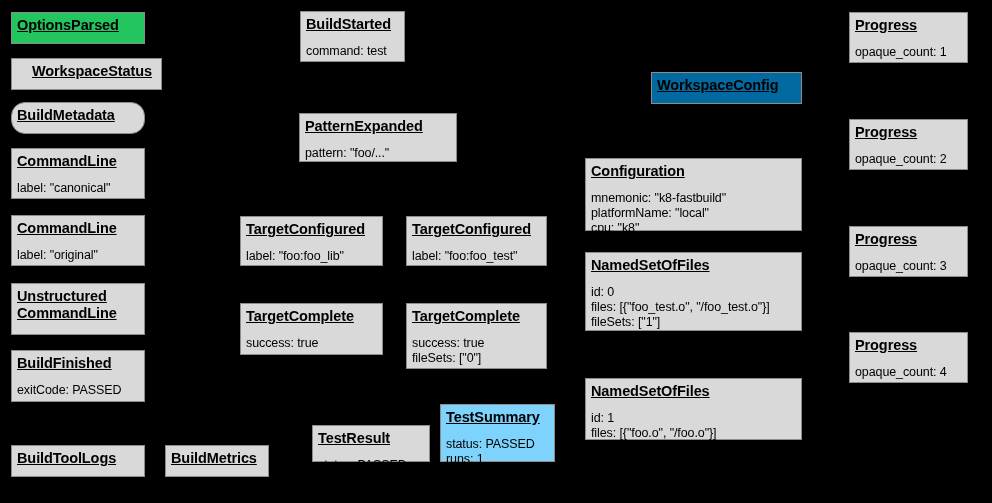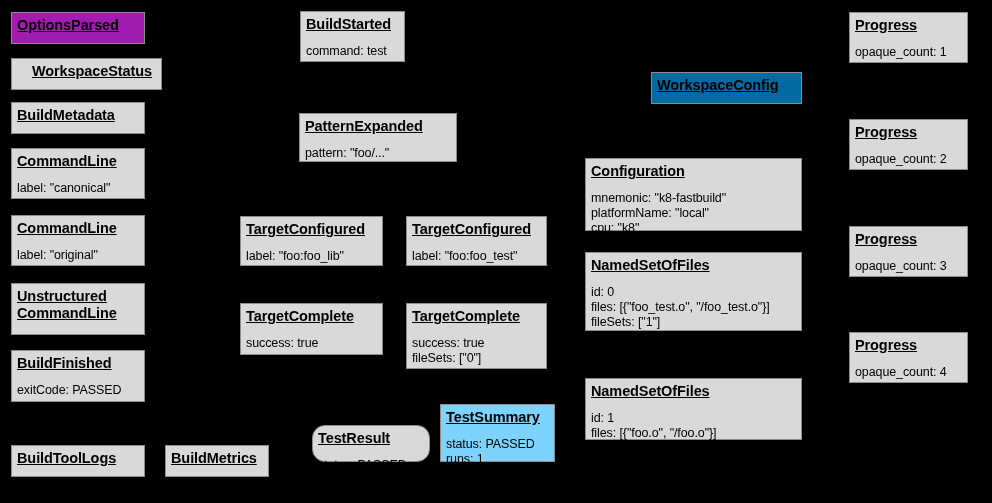--- a/index.html
+++ b/index.html
@@ -37,27 +37,27 @@
     white-space: pre-line;
     letter-spacing: -0.1px;
     margin-top: 11px;
   }
   .node-fields:empty { display: none; }
 </style>
 </head>
 <body>
 
 <div id="canvas" style="background: rgb(0, 0, 0);">
-    <div class="node" style="left: 11px; top: 12px; width: 134px; height: 32px; background: #a21caf; border-color: rgb(140, 140, 140); color: rgb(0, 0, 0);">
+    <div class="node" style="left: 11px; top: 12px; width: 134px; height: 32px; background: #22c55e; border-color: rgb(140, 140, 140); color: rgb(0, 0, 0);">
       <div class="node-title">OptionsParsed</div>
     </div>
     <div class="node" style="left: 11px; top: 58px; width: 151px; height: 32px; background: rgb(217, 217, 217); border-color: rgb(140, 140, 140); color: rgb(0, 0, 0); padding-left: 20px;">
       <div class="node-title">WorkspaceStatus</div>
     </div>
-    <div class="node" style="left: 11px; top: 102px; width: 134px; height: 32px; background: rgb(217, 217, 217); border-color: rgb(140, 140, 140); color: rgb(0, 0, 0);">
+    <div class="node" style="left: 11px; top: 102px; width: 134px; height: 32px; background: rgb(217, 217, 217); border-color: rgb(140, 140, 140); color: rgb(0, 0, 0); border-radius: 14px;">
       <div class="node-title">BuildMetadata</div>
     </div>
     <div class="node" style="left: 11px; top: 148px; width: 134px; height: 51px; background: rgb(217, 217, 217); border-color: rgb(140, 140, 140); color: rgb(0, 0, 0);">
       <div class="node-title">CommandLine</div>
       <div class="node-fields">label: "canonical"</div>
     </div>
     <div class="node" style="left: 11px; top: 215px; width: 134px; height: 51px; background: rgb(217, 217, 217); border-color: rgb(140, 140, 140); color: rgb(0, 0, 0);">
       <div class="node-title">CommandLine</div>
       <div class="node-fields">label: "original"</div>
     </div>
@@ -93,21 +93,21 @@
     </div>
     <div class="node" style="left: 240px; top: 303px; width: 143px; height: 52px; background: rgb(217, 217, 217); border-color: rgb(140, 140, 140); color: rgb(0, 0, 0);">
       <div class="node-title">TargetComplete</div>
       <div class="node-fields">success: true</div>
     </div>
     <div class="node" style="left: 406px; top: 303px; width: 141px; height: 66px; background: rgb(217, 217, 217); border-color: rgb(140, 140, 140); color: rgb(0, 0, 0);">
       <div class="node-title">TargetComplete</div>
       <div class="node-fields">success: true
 fileSets: ["0"]</div>
     </div>
-    <div class="node" style="left: 312px; top: 425px; width: 118px; height: 37px; background: rgb(217, 217, 217); border-color: rgb(140, 140, 140); color: rgb(0, 0, 0); border-radius: 13px;">
+    <div class="node" style="left: 312px; top: 425px; width: 118px; height: 37px; background: rgb(217, 217, 217); border-color: rgb(140, 140, 140); color: rgb(0, 0, 0);">
       <div class="node-title">TestResult</div>
       <div class="node-fields">status: PASSED</div>
     </div>
     <div class="node" style="left: 440px; top: 404px; width: 115px; height: 58px; background: #7dd3fc; border-color: rgb(140, 140, 140); color: rgb(0, 0, 0);">
       <div class="node-title">TestSummary</div>
       <div class="node-fields">status: PASSED
 runs: 1</div>
     </div>
     <div class="node" style="left: 651px; top: 72px; width: 151px; height: 32px; background: #0369a1; border-color: rgb(140, 140, 140); color: rgb(0, 0, 0);">
       <div class="node-title">WorkspaceConfig</div>

